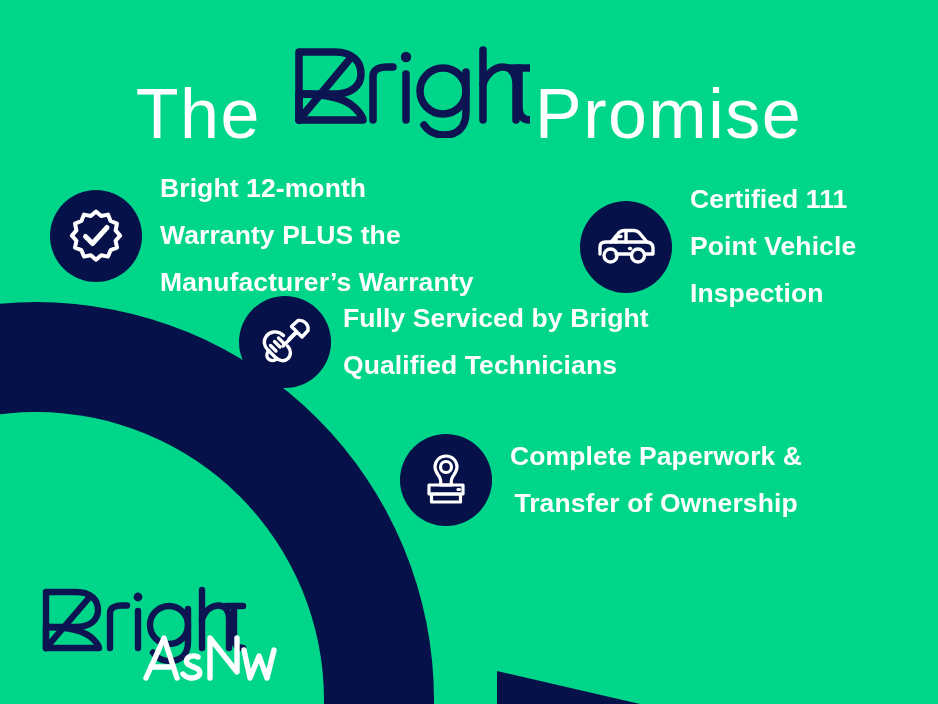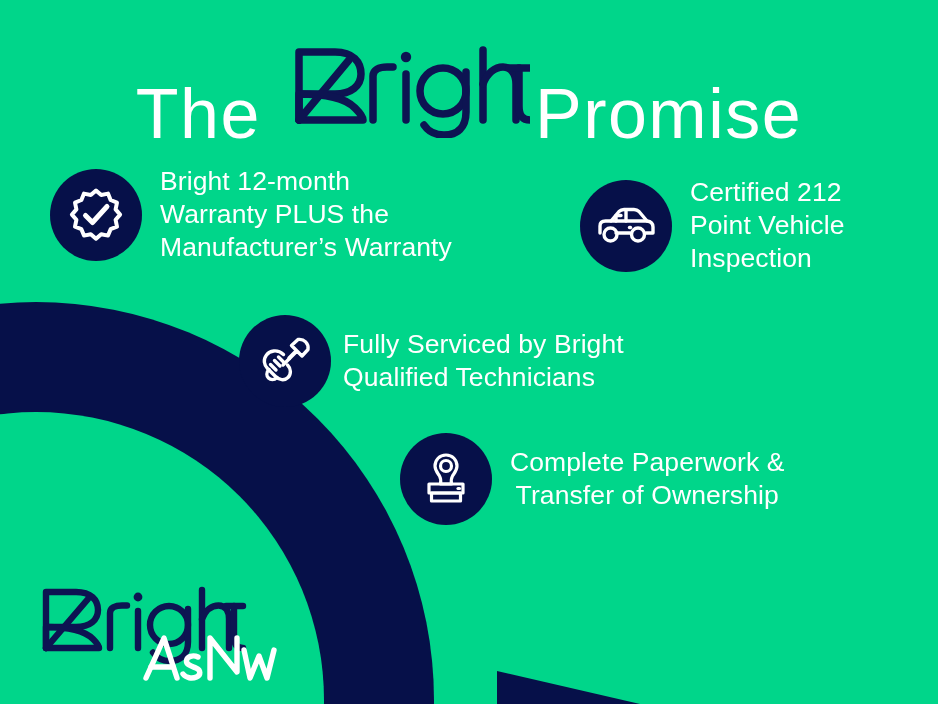--- a/index.html
+++ b/index.html
@@ -73,29 +73,29 @@
     border-radius: 50%;
     background: #061049;
     display: flex;
     align-items: center;
     justify-content: center;
   }
   .badge svg { display: block; }
   .feature-text {
     color: #ffffff;
     font-size: 26.5px;
-    font-weight: 400;
-    line-height: 33px;
+    font-weight: 700;
+    line-height: 47px;
     letter-spacing: 0.1px;
     white-space: pre-line;
   }
 
   #feature-0 { top: 165px; left: 50px;  }
   #feature-1 { top: 176px; left: 580px; }
-  #feature-2 { top: 315px; left: 239px; gap: 12px; }
+  #feature-2 { top: 295px; left: 239px; gap: 12px; }
   #feature-3 { top: 433px; left: 400px; text-align: center; }
   #feature-4 { top: 557px; left: 543px; }
 
   
   .logo {
     position: absolute;
     left: 38px;
     top: 578px;
     width: 250px;
     height: 104px;
@@ -188,21 +188,21 @@
           <path d="M34 31 L20 31"></path>
           <path d="M15 19 L51 19"></path>
           <path d="M30 8 L30 19"></path>
           <path d="M20 19 L20 13.5 L25 13.5"></path>
           <circle cx="14.5" cy="32.5" r="6.5"></circle>
           <circle cx="42" cy="32.5" r="6.5"></circle>
           <path d="M33.5 25.5 L34.5 25.5"></path>
         </g>
       </svg>
     </div>
-    <div class="feature-text">Certified 212
+    <div class="feature-text">Certified 111
 Point Vehicle
 Inspection</div>
   </div>
 
   <div class="feature" id="feature-2">
     <div class="badge">
       <svg width="56" height="56" viewBox="0 0 56 56" aria-hidden="true">
         <g fill="none" stroke="#ffffff" stroke-width="3.4" stroke-linecap="round" stroke-linejoin="round">
 
           <path d="M32.5 25.5 L40 18 L34.5 12.5 L41 6.5 C47 5.5 52 10.5 51 16.5

